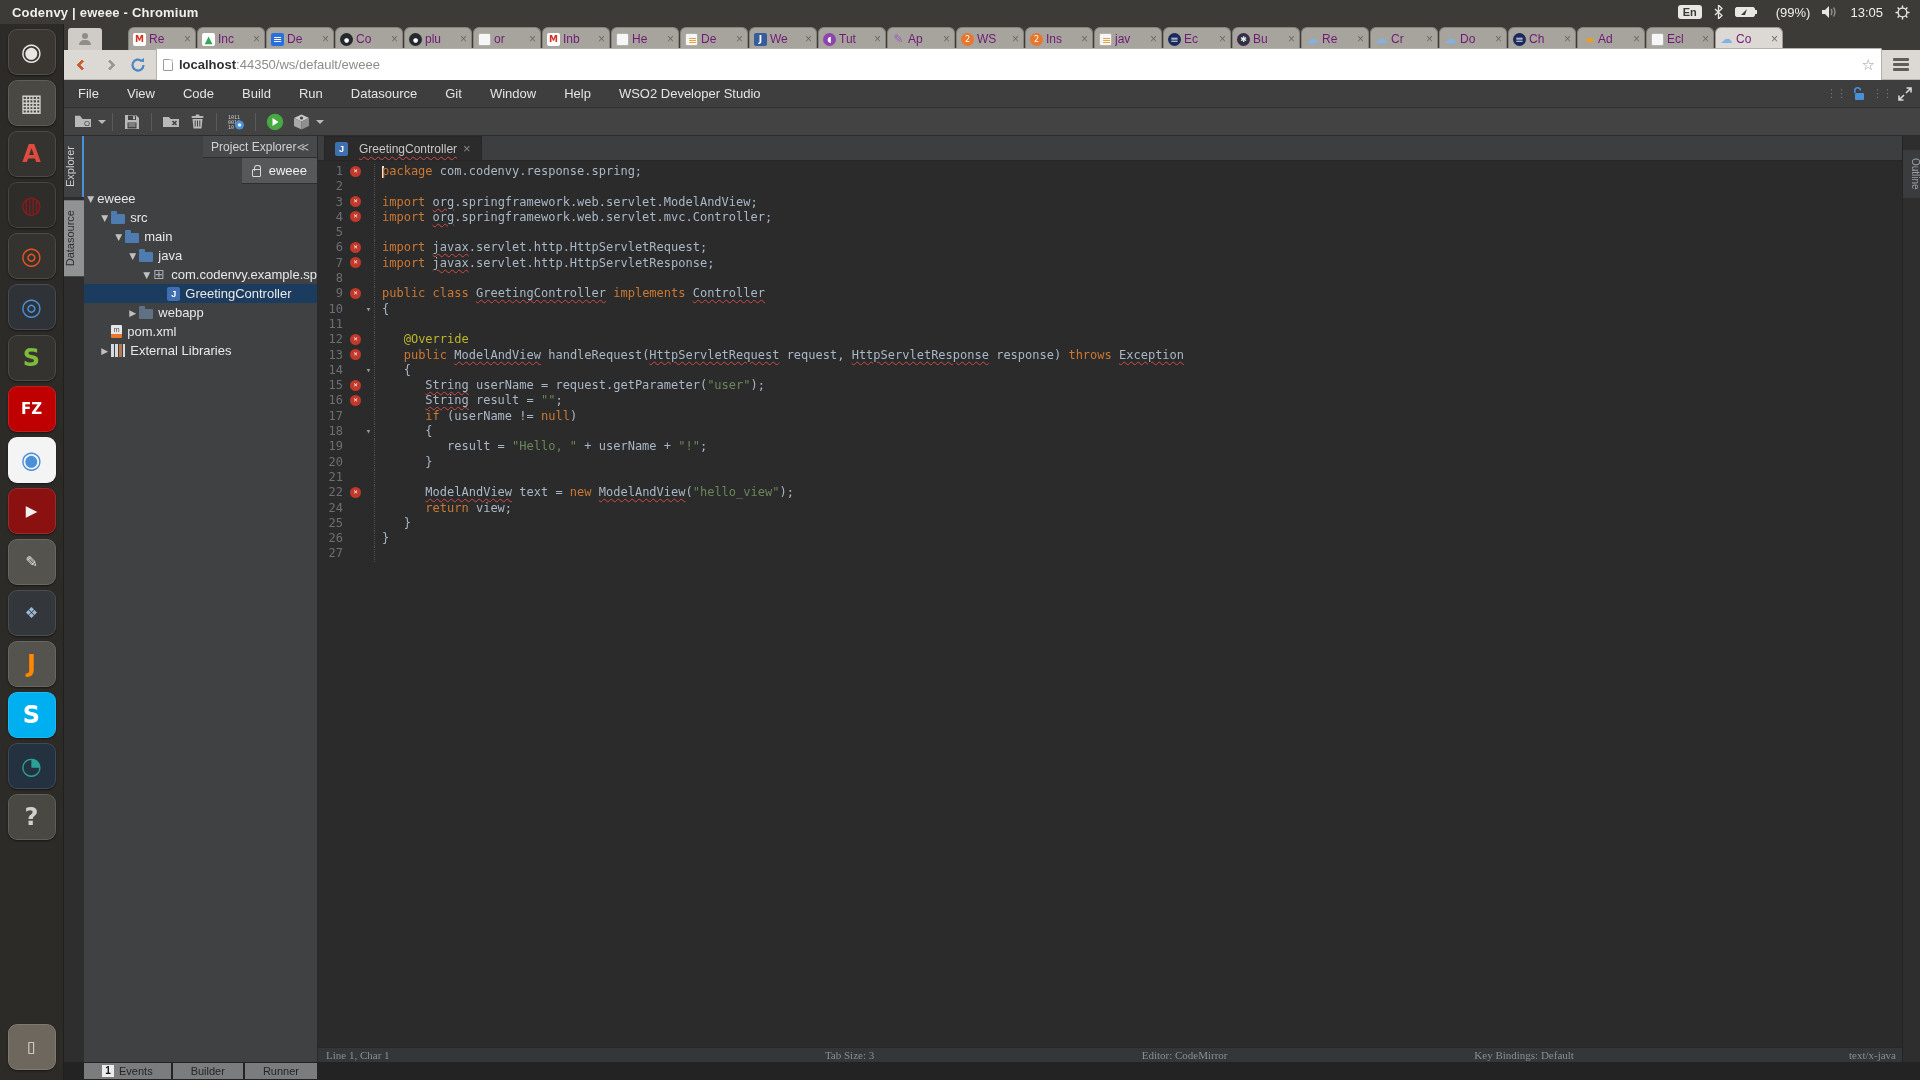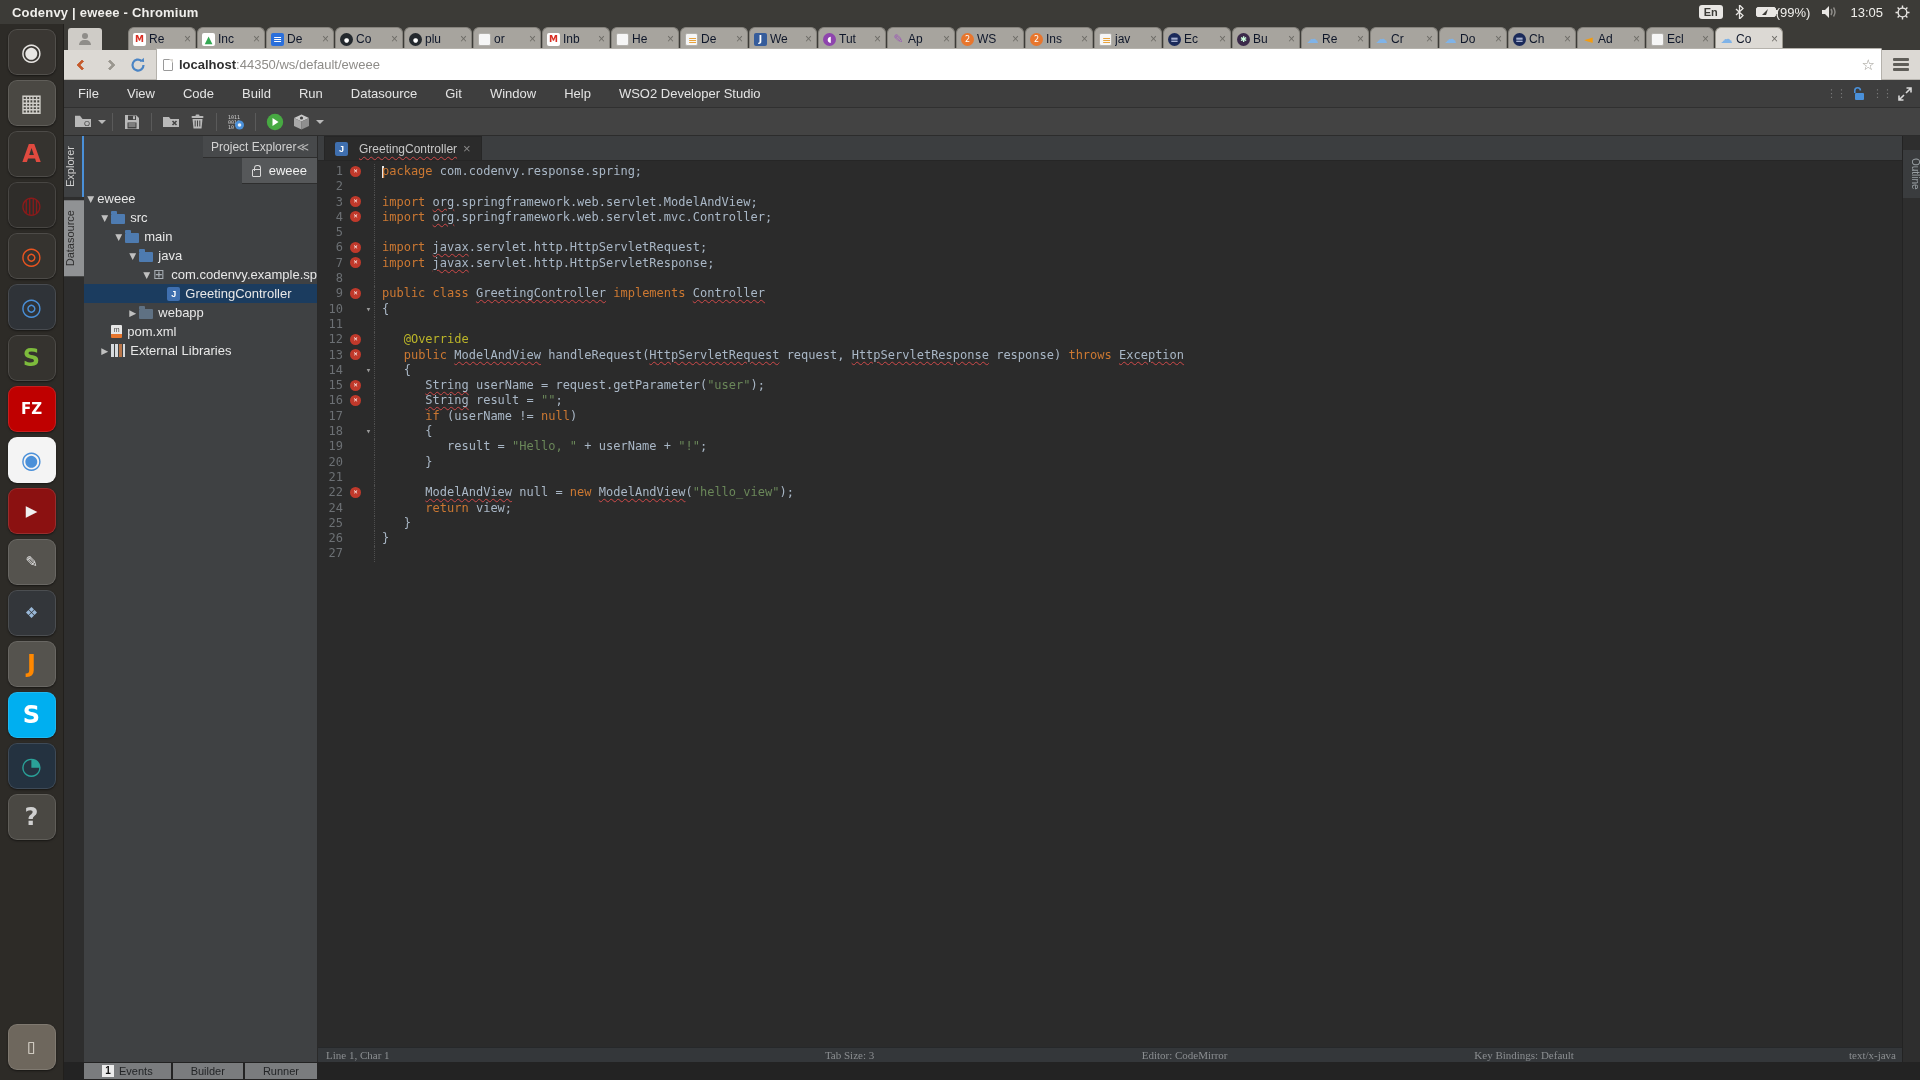--- a/index.html
+++ b/index.html
@@ -6,21 +6,21 @@
   html,body { width:1920px; height:1080px; overflow:hidden; background:#2b2b2b;
               font-family:"Liberation Sans", sans-serif; }
 
   
   .topbar { position:absolute; left:0; top:0; width:1920px; height:24px; background:#3c3b37;
             display:flex; align-items:center; color:#f0efec; z-index:50; }
   .topbar .wtitle { font-weight:bold; font-size:13px; margin-left:12px; letter-spacing:.2px; }
   .tray { margin-left:auto; display:flex; align-items:center; gap:12px; margin-right:10px; font-size:13px; }
   .kbd-ind { background:#e9e7e4; color:#3c3b37; font-weight:bold; font-size:11px; border-radius:3px; padding:1px 5px; }
   .bt-icon svg, .vol-icon svg, .gear-icon svg { display:block; }
-  .battery { display:flex; align-items:center; gap:0; }
+  .battery { display:flex; align-items:center; gap:21px; }
   .batt-shape { width:20px; height:10px; border:1px solid #e9e7e4; border-radius:2px; position:relative; background:#e9e7e4; }
   .batt-shape:after { content:""; position:absolute; right:-3px; top:2px; width:2px; height:4px; background:#e9e7e4; }
   .batt-bolt { position:absolute; left:6px; top:1px; width:0; height:0; border-left:4px solid transparent;
                border-bottom:6px solid #3c3b37; transform:skewX(-18deg); }
   .clock { font-size:13px; }
 
   
   .launcher { position:absolute; left:0; top:24px; width:64px; height:1056px; background:#2d2b27;
               border-right:1px solid #211f1c; z-index:40; display:flex; flex-direction:column; }
   .l-item { width:48px; height:46px; margin:5px auto 4px; border-radius:9px; display:flex; align-items:center;
@@ -33,21 +33,21 @@
   .browser { position:absolute; left:64px; top:24px; right:0; height:56px; background:#3c3b37; }
   .tabstrip { height:26px; display:flex; align-items:flex-end; padding-left:4px; }
   .profile-btn { width:34px; height:22px; background:#cfccc7; border-radius:3px 3px 0 0; margin-right:26px;
                  display:flex; align-items:center; justify-content:center; }
   .person { width:12px; height:12px; position:relative; }
   .person:before { content:""; position:absolute; left:3px; top:0; width:6px; height:6px; border-radius:50%; background:#8f8d89; }
   .person:after { content:""; position:absolute; left:0; top:7px; width:12px; height:5px; border-radius:6px 6px 0 0; background:#8f8d89; }
   .btab { height:23px; flex:1 1 64px; max-width:68px; min-width:0; background:#a7a49e; border:1px solid #86837d; border-bottom:none;
           border-radius:6px 6px 0 0; margin-right:1px; display:flex; align-items:center; padding:0 4px; cursor:default; }
   .btab.active { background:#dcd9d4; border-color:#9b988f; }
-  .tlabel { font-size:12px; color:#0f172a; overflow:hidden; white-space:nowrap; flex:1 1 auto; min-width:0; }
+  .tlabel { font-size:12px; color:#701a75; overflow:hidden; white-space:nowrap; flex:1 1 auto; min-width:0; }
   .tclose { font-size:12px; color:#6e6c67; margin-left:2px; flex:none; }
   .fav { width:13px; height:13px; flex:none; margin-right:3px; border-radius:2px; position:relative;
          font-family:"DejaVu Sans", sans-serif; text-align:center; }
   .fav:before { position:absolute; left:0; top:0; width:13px; line-height:13px; font-size:9px; }
   .fav-gmail { background:#fff; } .fav-gmail:before { content:"M"; color:#d93025; font-weight:bold; }
   .fav-drive { background:#fff; } .fav-drive:before { content:"▲"; color:#34a853; font-size:10px; }
   .fav-docs { background:#2a6fdb; } .fav-docs:before { content:"≡"; color:#fff; font-size:11px; }
   .fav-github { background:#24292e; border-radius:50%; } .fav-github:before { content:"●"; color:#fff; font-size:6px; line-height:14px; }
   .fav-page { background:#f6f6f6; border:1px solid #b3b1ac; }
   .fav-pagey { background:#f6f6f6; border:1px solid #b3b1ac; } .fav-pagey:before { content:"≡"; color:#e8a33d; font-size:11px; }
@@ -692,21 +692,21 @@
           <div class="cl">
             <span class="ln">21</span>
             <span class="em"></span>
             <span class="fd"></span>
             <span class="ct"></span>
           </div>
           <div class="cl">
             <span class="ln">22</span>
             <span class="em has"><i>✕</i></span>
             <span class="fd"></span>
-            <span class="ct"><span class="tk-p">      </span><span class="tk-q">ModelAndView</span><span class="tk-p"> null = </span><span class="tk-k">new</span><span class="tk-p"> </span><span class="tk-q">ModelAndView</span><span class="tk-p">(</span><span class="tk-s">"hello_view"</span><span class="tk-p">);</span></span>
+            <span class="ct"><span class="tk-p">      </span><span class="tk-q">ModelAndView</span><span class="tk-p"> text = </span><span class="tk-k">new</span><span class="tk-p"> </span><span class="tk-q">ModelAndView</span><span class="tk-p">(</span><span class="tk-s">"hello_view"</span><span class="tk-p">);</span></span>
           </div>
           <div class="cl">
             <span class="ln">24</span>
             <span class="em"></span>
             <span class="fd"></span>
             <span class="ct"><span class="tk-p">      </span><span class="tk-k">return</span><span class="tk-p"> view;</span></span>
           </div>
           <div class="cl">
             <span class="ln">25</span>
             <span class="em"></span>

